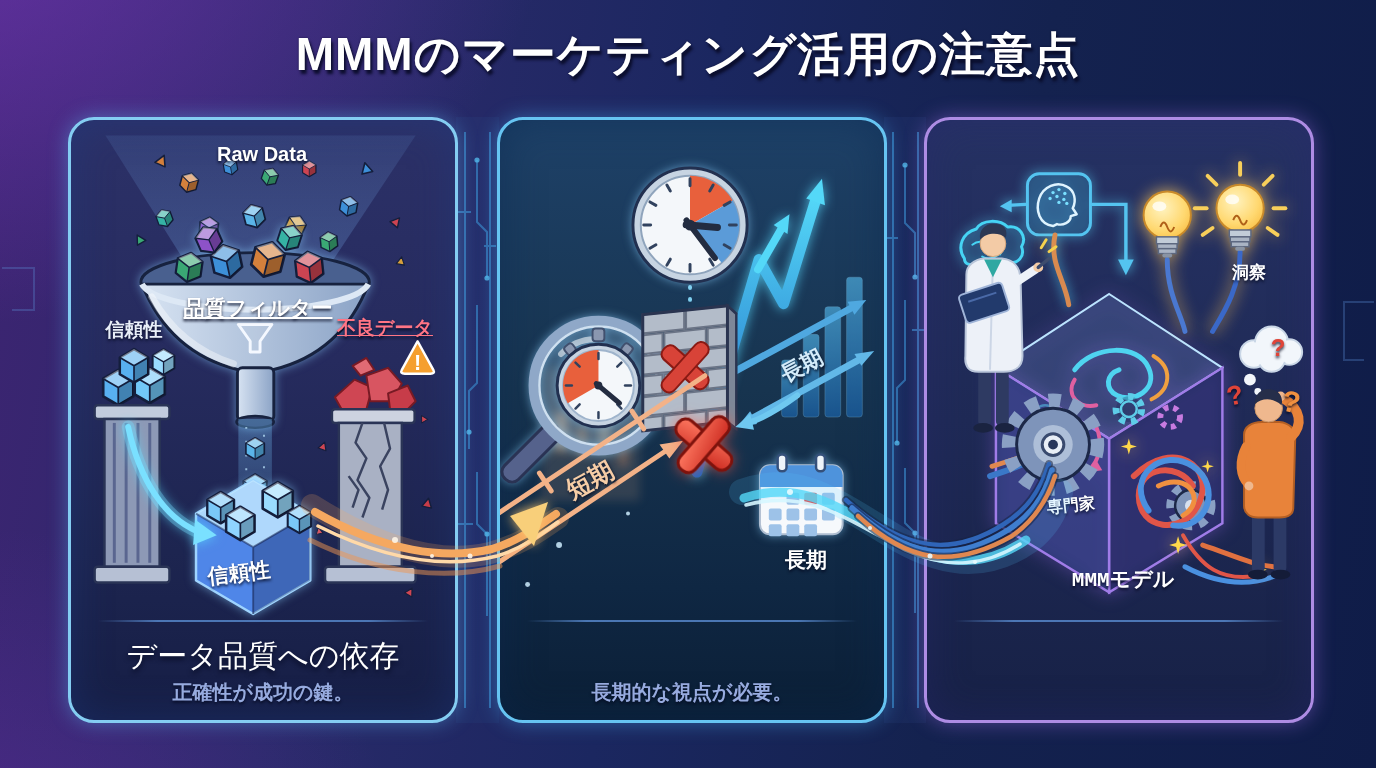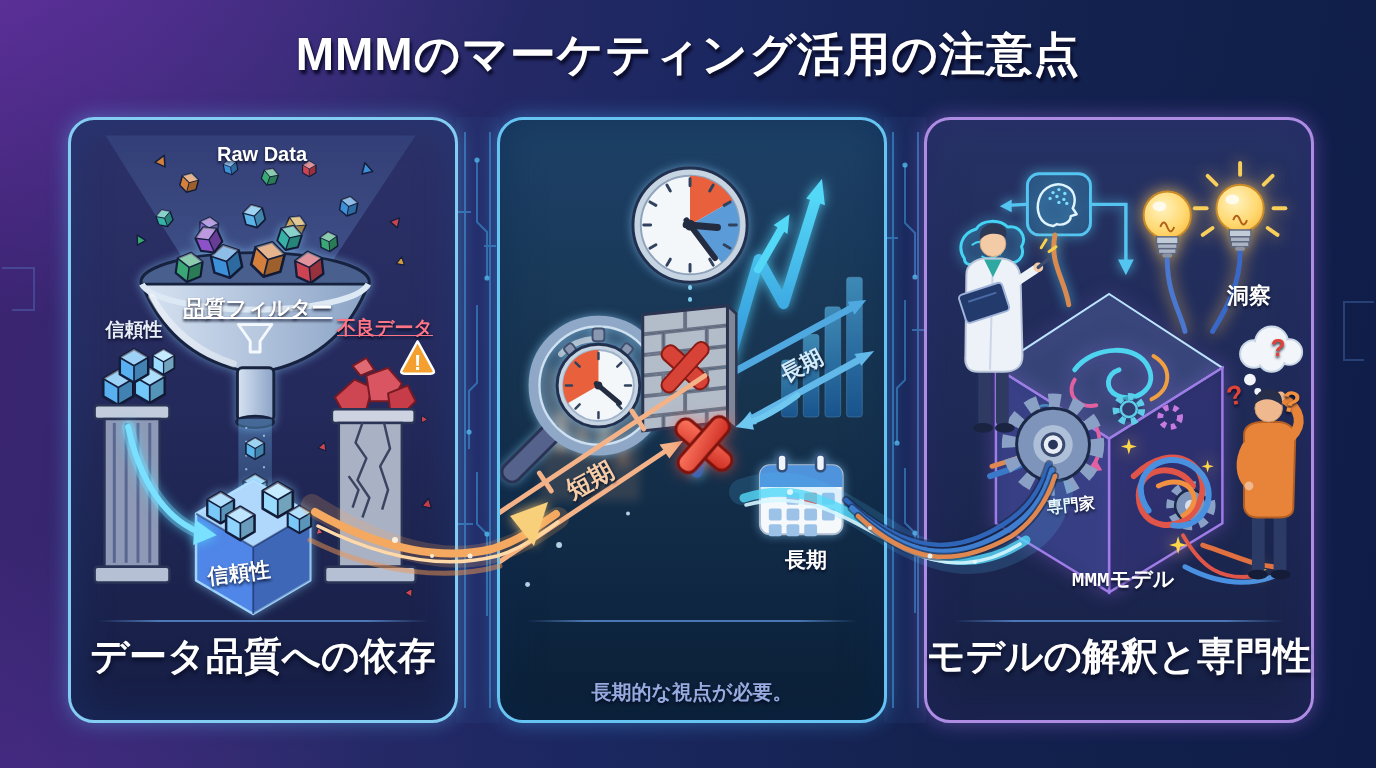--- a/index.html
+++ b/index.html
@@ -35,21 +35,21 @@
   .lbl{
     position:absolute;transform:translate(-50%,-50%);font-weight:bold;white-space:nowrap;
     z-index:3;text-shadow:0 2px 3px rgba(4,8,30,.85);
   }
   .divider{
     position:absolute;left:7%;width:86%;top:500px;height:2px;z-index:3;opacity:.85;
     background:linear-gradient(90deg,transparent,#5585c8 18%,#5585c8 82%,transparent);
   }
   .heading{
     position:absolute;left:50%;top:536px;transform:translate(-50%,-50%);z-index:3;
-    font-size:38px;font-weight:bold;color:#ffffff;white-space:nowrap;
+    font-size:30px;font-weight:normal;color:#ffffff;white-space:nowrap;
     text-shadow:0 3px 5px rgba(4,8,30,.9);
   }
   .subtitle{
     position:absolute;left:50%;top:572px;transform:translate(-50%,-50%);z-index:3;
     font-size:20px;font-weight:bold;color:#97abdf;white-space:nowrap;
     text-shadow:0 2px 3px rgba(4,8,30,.8);
   }
   .glow-cyan{filter:drop-shadow(0 0 6px rgba(90,220,255,.75));}
   .glow-soft{filter:drop-shadow(0 0 5px rgba(140,210,255,.55));}
   .glow-purple{filter:drop-shadow(0 0 9px rgba(165,110,245,.55));}
@@ -230,20 +230,21 @@
       </g>
     </svg>
 
     <span class="lbl" style="left:187px;top:34px;font-size:20px;color:#ffffff;padding-left:8px;">Raw Data</span>
     <span class="lbl" style="left:187px;top:188px;font-size:21px;color:#ffffff;text-decoration:underline;">品質フィルター</span>
     <span class="lbl" style="left:63px;top:210px;font-size:19px;color:#e8eef8;">信頼性</span>
     <span class="lbl" style="left:314px;top:208px;font-size:19px;color:#ff7585;text-decoration:underline;">不良データ</span>
     <span class="lbl" style="left:168px;top:453px;font-size:21px;color:#ffffff;transform:translate(-50%,-50%) rotate(-7deg);">信頼性</span>
     <div class="divider"></div>
     <div class="heading">データ品質への依存</div>
+    <div class="subtitle">正確性が成功の鍵。</div>
   </div>
 
   <div class="panel" id="panel2">
     <svg class="art" viewBox="0 0 390 606">
       <defs>
         <linearGradient id="zgrad" x1="0" y1="1" x2="0" y2="0">
           <stop offset="0" stop-color="#1e66c2"></stop>
             <stop offset="1" stop-color="#54d8f8"></stop>
         </linearGradient>
         <linearGradient id="bargrad" x1="0" y1="0" x2="0" y2="1">
@@ -580,28 +581,27 @@
         <path d="M322,318 C322,310 330,305 340,305 L358,305 C368,306 374,312 374,320 L372,392 C372,400 366,402 358,402 L336,402 C328,402 322,398 322,390 Z" fill="#e8833a" stroke="#b35f24" stroke-width="2"></path>
         <path d="M370,320 C382,308 380,292 362,281" fill="none" stroke="#e8833a" stroke-width="10" stroke-linecap="round"></path>
         <circle cx="359" cy="279" r="5" fill="#efb88e"></circle>
         <path d="M324,330 C316,345 318,360 326,368" fill="none" stroke="#e8833a" stroke-width="9" stroke-linecap="round"></path>
         <circle cx="327" cy="370" r="4.5" fill="#efb88e"></circle>
         <circle cx="347" cy="291" r="14" fill="#efb88e" stroke="#c99468"></circle>
         <path d="M333,287 C332,276 342,270 350,272 C359,273 362,282 360,288 C352,280 340,280 333,287 Z" fill="#262e4a"></path>
       </g>
     </svg>
 
-    <span class="lbl" style="left:322px;top:176px;font-size:22px;color:#ffffff;">洞察</span>
+    <span class="lbl" style="left:322px;top:152px;font-size:17px;color:#ffffff;">洞察</span>
     <span class="lbl" style="left:144px;top:386px;font-size:16px;color:#ffffff;transform:translate(-50%,-50%) rotate(-6deg);">専門家</span>
     <span class="lbl" style="left:196px;top:459px;font-size:21px;color:#ffffff;font-family:Liberation Mono, monospace;">MMMモデル</span>
     <span class="lbl" style="left:351px;top:228px;font-size:24px;color:#e04438;">?</span>
     <span class="lbl" style="left:308px;top:276px;font-size:27px;color:#e04438;transform:translate(-50%,-50%) rotate(-12deg);">?</span>
     <span class="lbl" style="left:364px;top:282px;font-size:30px;color:#f09040;transform:translate(-50%,-50%) rotate(12deg);">?</span>
     <div class="divider"></div>
-    <div class="heading">モデルの解釈と専門性</div>
   </div>
 
   <svg class="overlay" viewBox="0 0 1376 768">
     <g>
       <path d="M312,505 C380,548 440,565 490,553 C520,545 538,532 558,518" fill="none" stroke="rgba(255,170,90,.20)" stroke-width="22" stroke-linecap="round"></path>
       <path d="M315,512 C385,552 445,560 492,549 C518,541 536,528 556,514" fill="none" stroke="#f5a860" stroke-width="8" stroke-linecap="round"></path>
       <path d="M318,526 C390,562 450,568 497,556 C520,549 538,537 558,522" fill="none" stroke="#ffd9a8" stroke-width="3.5" stroke-linecap="round"></path>
       <path d="M310,540 C380,575 450,580 500,566" fill="none" stroke="rgba(240,150,80,.5)" stroke-width="5" stroke-linecap="round"></path>
       <polygon points="548,502 510,516 534,546" fill="#f8cf7a" style="filter:drop-shadow(0 0 6px rgba(255,200,110,.9));"></polygon>
       <g fill="#fff6e8" opacity=".9">

